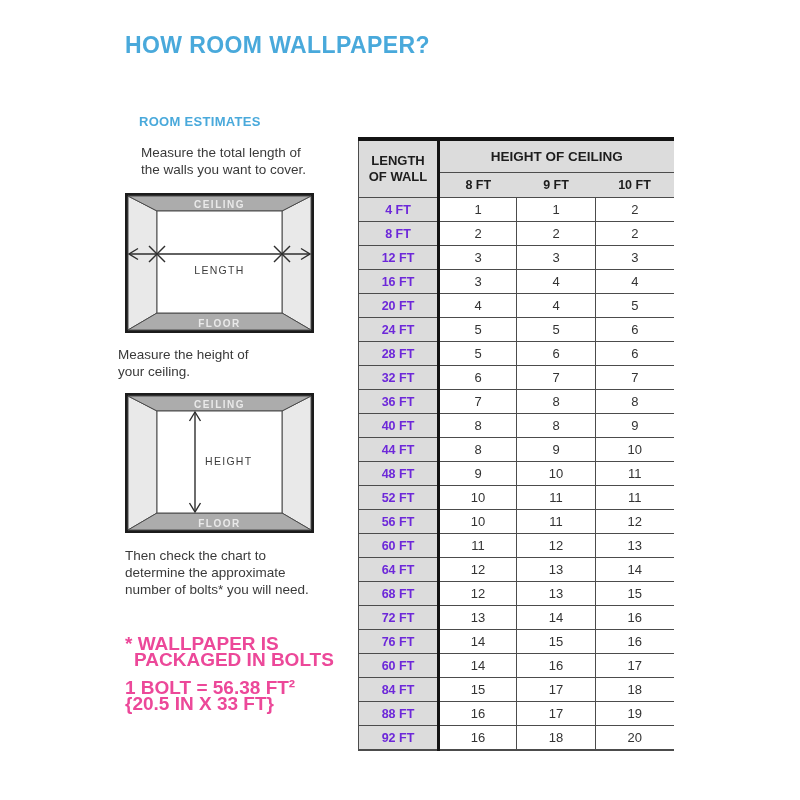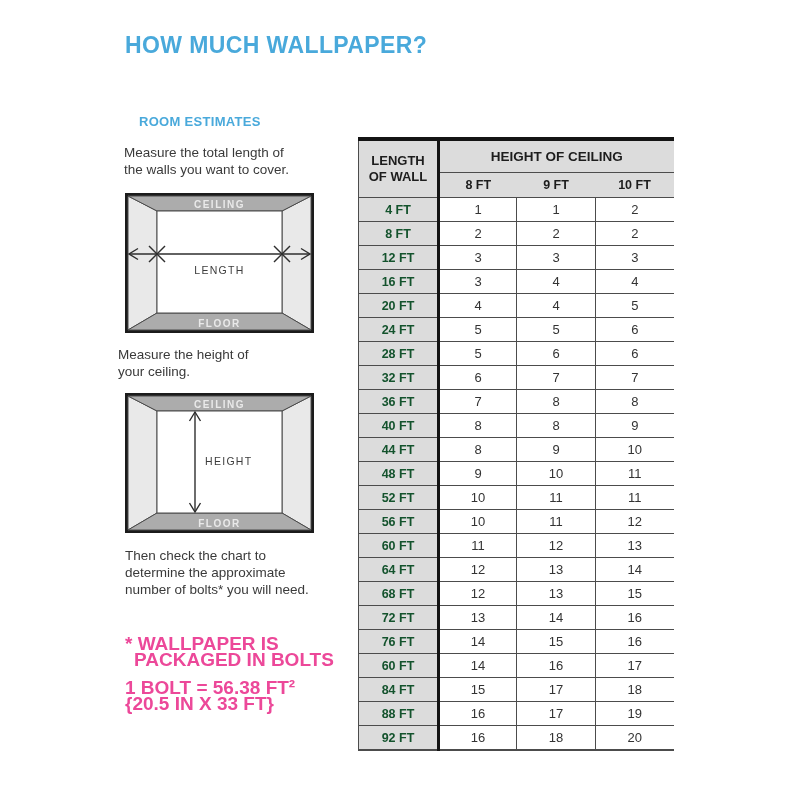--- a/index.html
+++ b/index.html
@@ -43,21 +43,21 @@
   }
   table.bolts thead th{background:var(--table-header-bg);color:#1d1d1d;}
   th.rowhead{
     font-size:13px;font-weight:bold;line-height:16px;white-space:pre-line;
     border-right:3px solid #141414;background:var(--table-header-bg);
   }
   th.grouphead{font-size:13.5px;font-weight:bold;height:31px;}
   tr.subheads th{font-size:12.5px;font-weight:bold;height:24px;}
   table.bolts tbody th{
     font-size:12.5px;font-weight:bold;background:var(--table-header-bg);
-    border-right:3px solid #141414;height:23px;color:#14532d;
+    border-right:3px solid #141414;height:23px;color:#6d28d9;
   }
   table.bolts tbody td{font-size:13px;color:#333;}
   table.bolts tbody td + td{border-left:1.5px solid var(--line);}
 
   
   .room-svg .outer{fill:#fff;stroke:#1b1b1b;stroke-width:3;}
   .room-svg .wall-light{fill:var(--room-light-gray);stroke:#4b4b4b;stroke-width:1;}
   .room-svg .wall-dark{fill:var(--room-dark-gray);stroke:#4b4b4b;stroke-width:1;}
   .room-svg .inner{fill:#fff;stroke:#4b4b4b;stroke-width:1;}
   .room-svg .measure{stroke:#2e2e2e;stroke-width:1.4;fill:none;}
@@ -67,25 +67,25 @@
   }
   .room-svg .measure-label{
     fill:#3c3c3c;font-family:"Liberation Sans",sans-serif;font-size:10.5px;letter-spacing:1.3px;
   }
 </style>
 </head>
 <body>
 
 <div class="page">
 
-  <h1 class="abs page-title">HOW MUCH WALLPAPER?</h1>
+  <h1 class="abs page-title">HOW ROOM WALLPAPER?</h1>
 
   <h2 class="abs section-title" style="left:125px;top:115px;padding-left:14px;">ROOM ESTIMATES</h2>
 
-  <p class="abs body-text" style="left:124px;top:144px;">Measure the total length of
+  <p class="abs body-text" style="left:141px;top:144px;">Measure the total length of
 the walls you want to cover.</p>
 
   <svg class="abs room-svg" style="left:125px;top:193px;" width="189" height="140" viewBox="0 0 189 140">
     <rect class="outer" x="1.5" y="1.5" width="186" height="137"></rect>
     <polygon class="wall-light" points="3,3 32,18 32,120 3,137"></polygon>
     <polygon class="wall-light" points="186,3 157,18 157,120 186,137"></polygon>
     <polygon class="wall-dark" points="3,3 186,3 157,18 32,18"></polygon>
     <polygon class="wall-dark" points="32,120 157,120 186,137 3,137"></polygon>
     <rect class="inner" x="32" y="18" width="125" height="102"></rect>
     <g class="measure">

